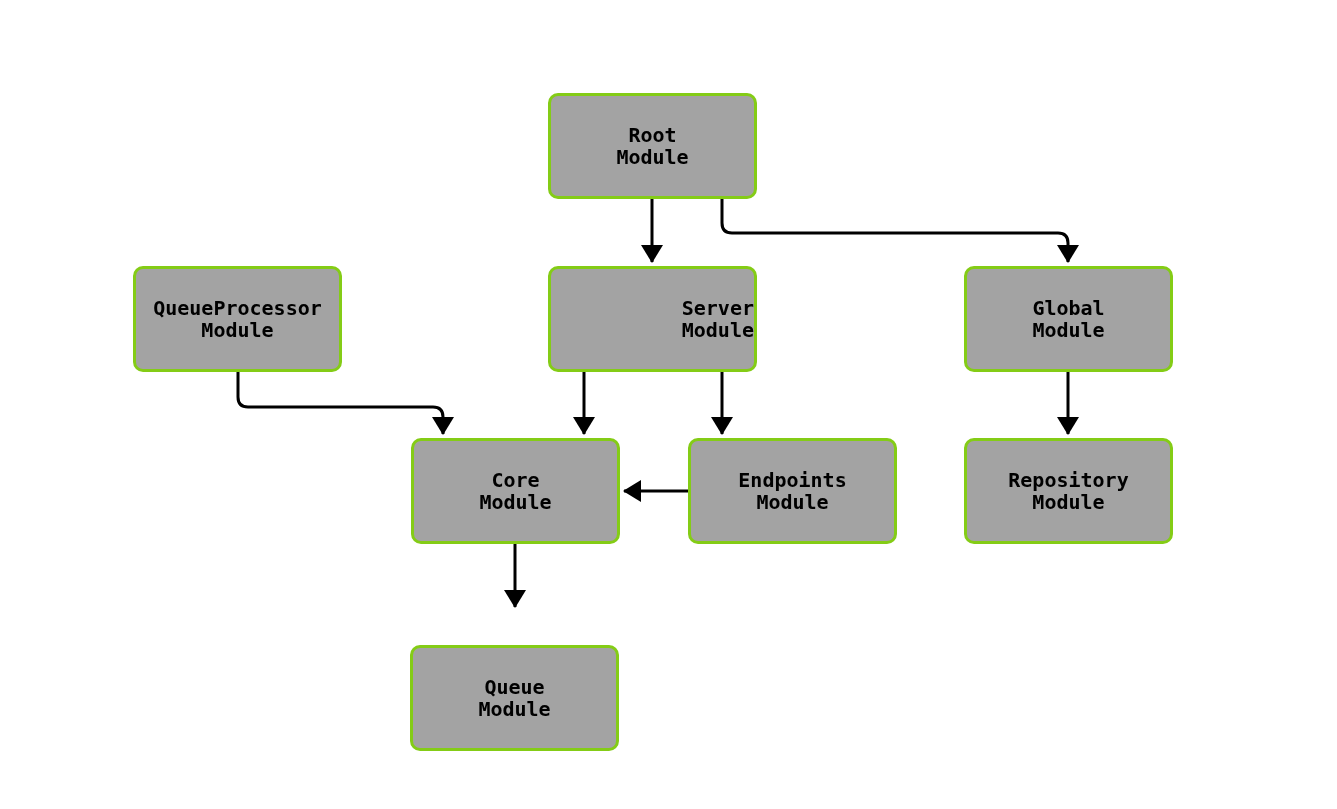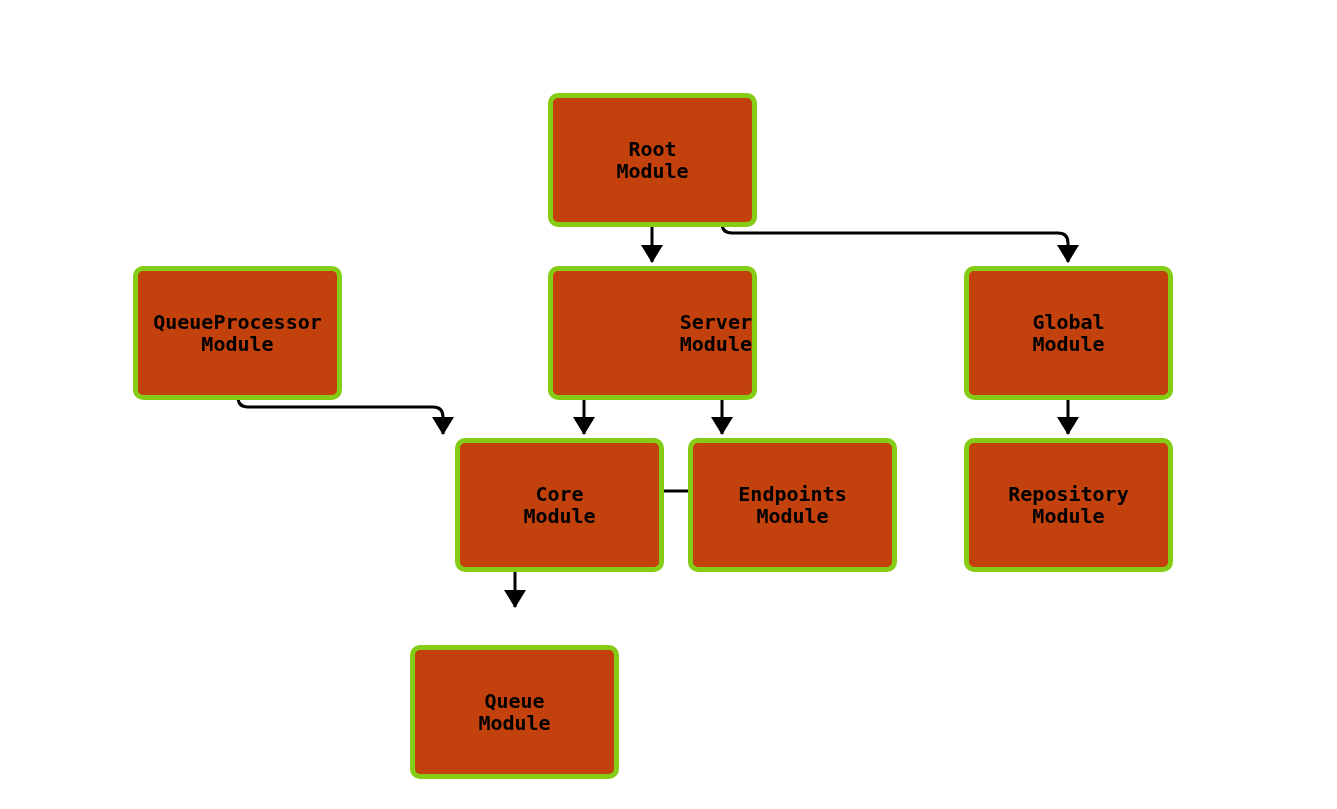--- a/index.html
+++ b/index.html
@@ -24,41 +24,41 @@
   }
   .edge {
     stroke: #000000;
     stroke-width: 3;
     fill: none;
   }
   .node {
     position: absolute;
     box-sizing: border-box;
     width: 209px;
-    height: 134px;
-    background: #c2410c;
-    border: 5px solid #84cc16;
+    height: 106px;
+    background: #a3a3a3;
+    border: 3px solid #84cc16;
     border-radius: 10px;
     display: flex;
     align-items: center;
     justify-content: center;
   }
   .node .label {
     font-size: 20px;
     font-weight: bold;
     line-height: 22px;
     color: #000000;
     text-align: center;
     white-space: pre-line;
   }
   .node-root          { left: 548px; top: 93px;  }
   .node-queueproc     { left: 133px; top: 266px; }
   .node-server        { left: 548px; top: 266px; justify-content: flex-end; }
   .node-global        { left: 964px; top: 266px; }
-  .node-core          { left: 411px; top: 438px; margin-left: 44px; }
+  .node-core          { left: 411px; top: 438px; }
   .node-endpoints     { left: 688px; top: 438px; }
   .node-repository    { left: 964px; top: 438px; }
   .node-queue         { left: 410px; top: 611px; margin-top: 34px; }
 </style>
 </head>
 <body>
 
 <div class="canvas">
 
   <svg class="edges-layer" width="1337" height="809" viewBox="0 0 1337 809" xmlns="http://www.w3.org/2000/svg">

